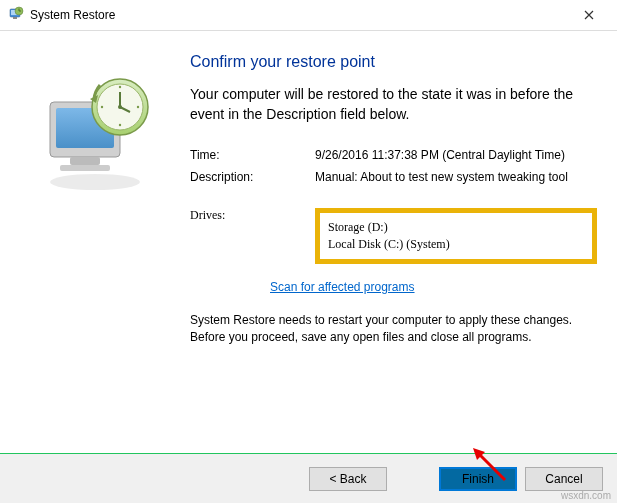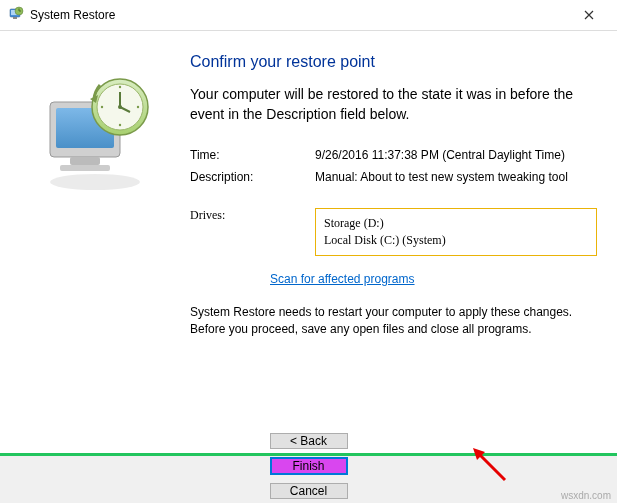--- a/index.html
+++ b/index.html
@@ -70,21 +70,21 @@
       gap: 45px;
     }
     .field-label {
       width: 80px;
       flex-shrink: 0;
     }
     .field-value {
       flex: 1;
     }
     .drives-box {
-      border: 1px solid #eab308;
+      border: 5px solid #eab308;
       padding: 6px 8px;
       min-height: 48px;
       font-size: 12px;
       line-height: 1.4;
     }
     .link {
       color: #0066cc;
       text-decoration: underline;
       font-size: 12px;
       display: inline-block;
@@ -102,40 +102,40 @@
       margin-top: 18px;
       line-height: 1.4;
     }
     .button-bar {
       position: absolute;
       bottom: 0;
       left: 0;
       right: 0;
       height: 50px;
       background: #f0f0f0;
-      border-top: 3px solid #22c55e;
+      border-top: 1px solid #22c55e;
       display: flex;
       justify-content: flex-end;
       align-items: center;
-      padding: 4px 14px;
+      padding: 16px 14px;
       gap: 8px;
-      flex-direction: column;
     }
     .btn {
       min-width: 78px;
       height: 24px;
       font-size: 12px;
       background: #e1e1e1;
       border: 1px solid #adadad;
       padding: 0 12px;
       font-family: inherit;
     }
     .btn.primary {
       border: 2px solid #0078d7;
-      background: #d946ef;
+      background: #0369a1;
+      margin-left: 44px;
     }
     .arrow {
       position: absolute;
       bottom: 16px;
       right: 108px;
       pointer-events: none;
     }
     .watermark {
       position: absolute;
       bottom: 2px;

